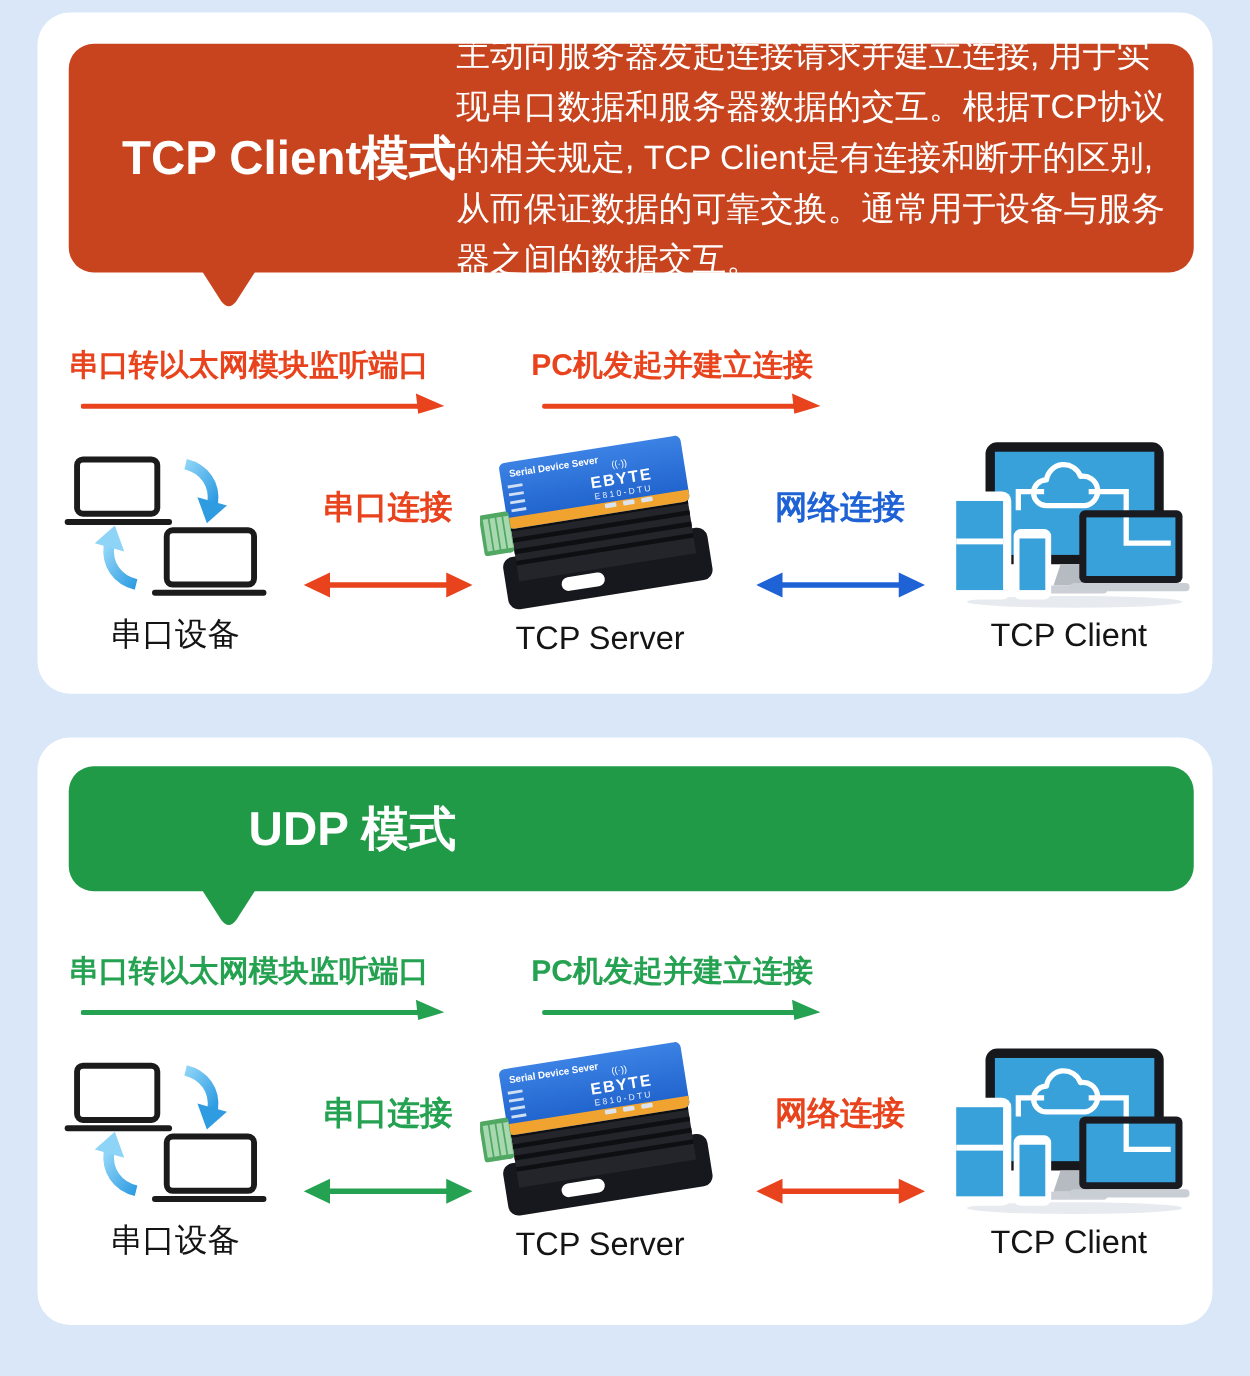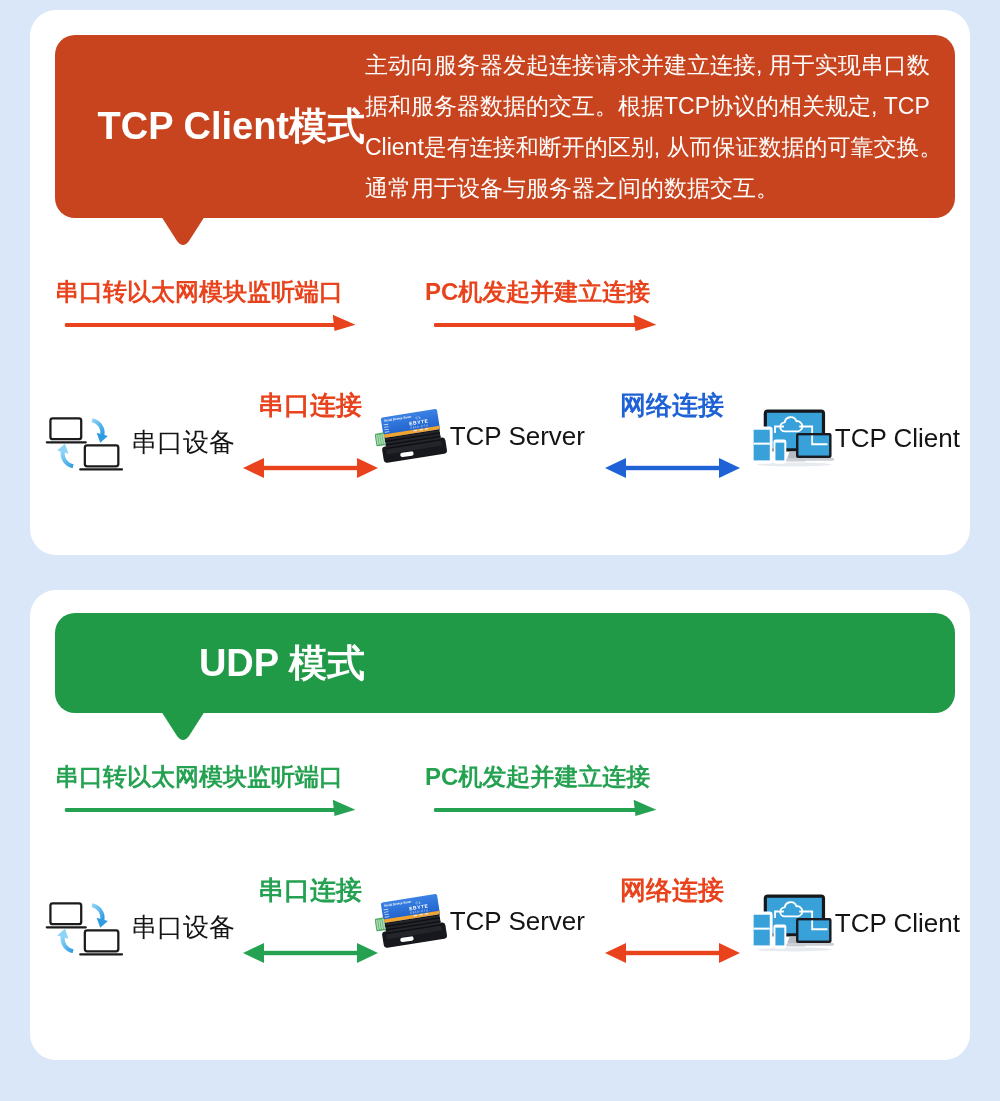--- a/index.html
+++ b/index.html
@@ -21,41 +21,41 @@
     position:absolute;left:25px;width:900px;border-radius:20px;
     display:flex;align-items:center;color:#ffffff;
   }
   #card-tcp .bubble{top:25px;height:183px;}
   #card-udp .bubble{top:23px;height:100px;}
   .bubble-title{
     flex:0 0 310px;margin:0;text-align:right;
     font-size:38px;font-weight:bold;white-space:nowrap;
   }
   .bubble-desc{
-    flex:1;margin:0;font-size:23px;line-height:41px;
+    flex:1;margin:0;font-size:27px;line-height:41px;
     padding-right:10px;font-weight:500;
   }
   .bubble-tail{position:absolute;left:130px;width:46px;height:34px;}
   #card-tcp .bubble-tail{top:206px;}
   #card-udp .bubble-tail{top:121px;}
 
   
   .step{position:absolute;display:flex;flex-direction:column;}
   #card-tcp .step{top:266px;}
   #card-udp .step{top:171px;}
   .step-1{left:25px;width:320px;}
   .step-2{left:395px;width:250px;}
   .step-label{font-size:24px;font-weight:bold;white-space:nowrap;}
   .step-arrow{margin-top:4px;height:20px;}
   .step-1 .step-arrow{width:310px;}
   .step-2 .step-arrow{width:240px;}
 
   
   .node{
-    position:absolute;display:flex;flex-direction:row;
+    position:absolute;display:flex;flex-direction:column;
     align-items:center;justify-content:space-between;
   }
   .node-label{font-size:26px;font-weight:500;color:#141414;white-space:nowrap;}
   .node-serial{left:15px;width:190px;height:165px;}
   .node-server{left:345px;width:210px;height:180px;}
   .node-client{left:720px;width:210px;height:172px;}
   #card-tcp .node-serial{top:350px;}
   #card-tcp .node-server{top:336px;}
   #card-tcp .node-client{top:342px;}
   #card-udp .node-serial{top:255px;}

